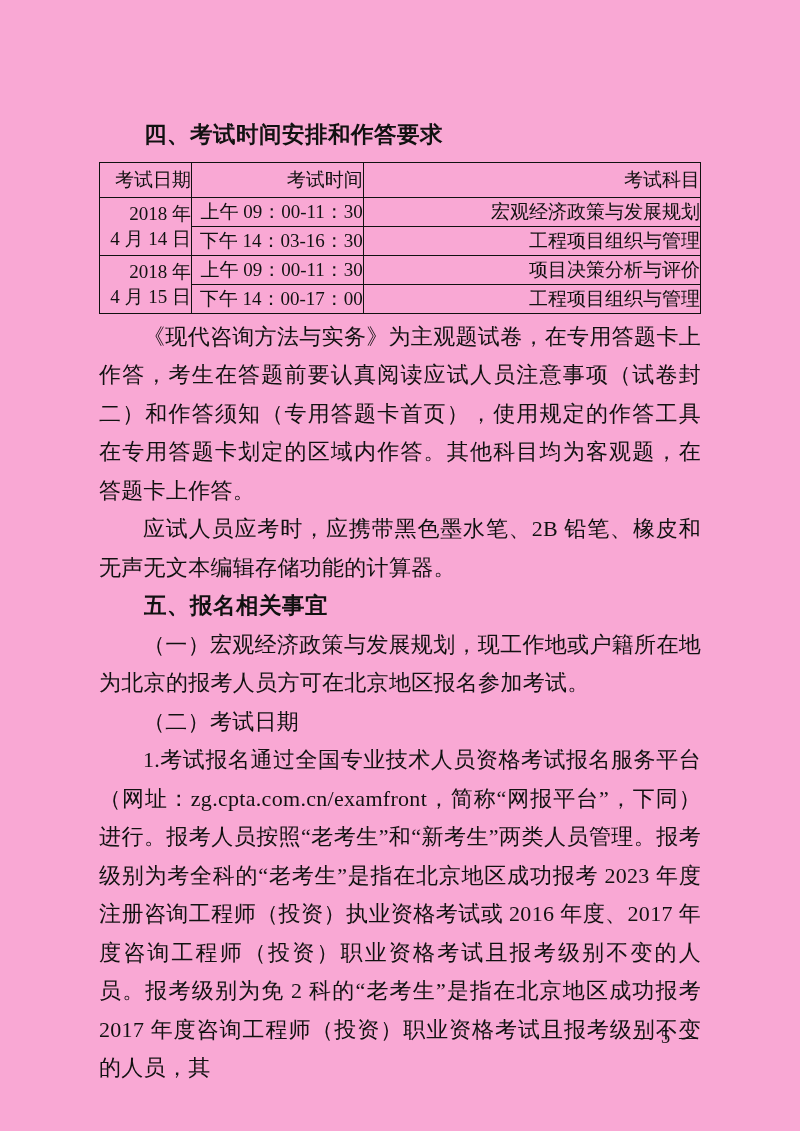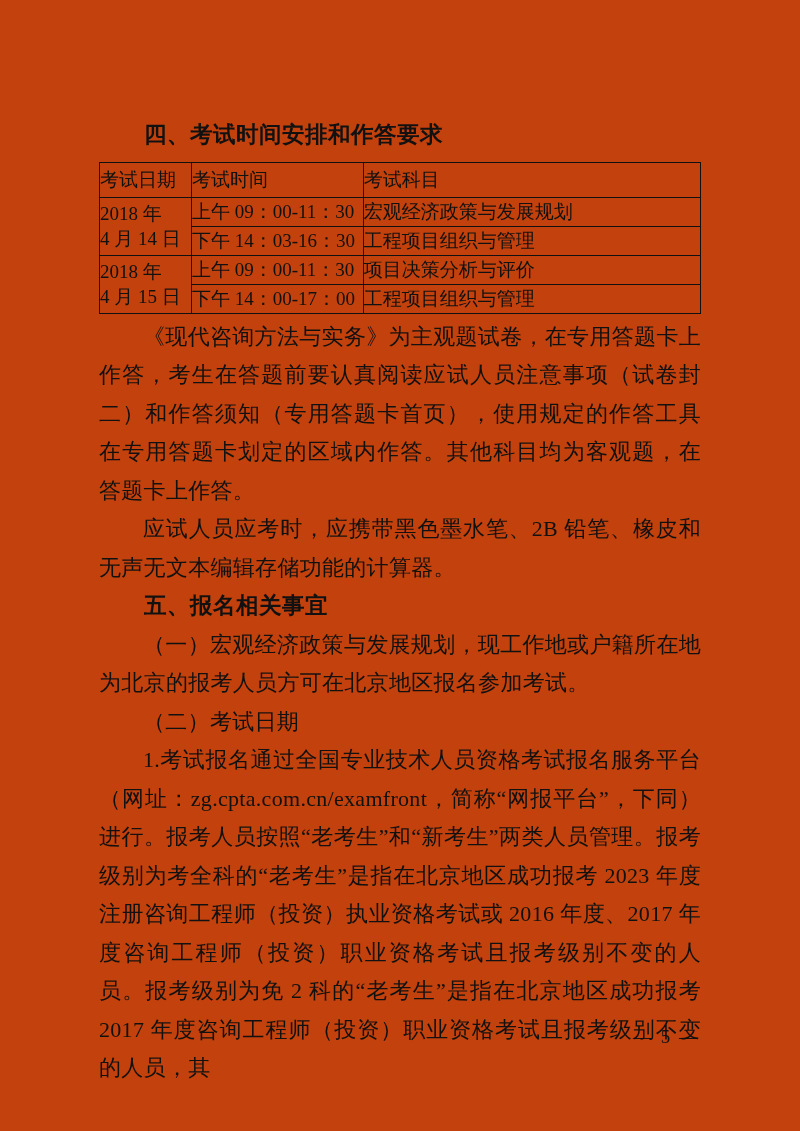--- a/index.html
+++ b/index.html
@@ -1,21 +1,21 @@
 <!DOCTYPE html>
 <html><head>
 <meta charset="utf-8">
 <style>
   html, body { margin: 0; padding: 0; background: #e8e8e8; }
   .page {
     position: relative;
     width: 800px;
     height: 1131px;
     margin: 0 auto;
-    background: #c2410c;
+    background: #f9a8d4;
     box-sizing: border-box;
     padding: 116px 99px 0 99px;
     font-family: "Liberation Serif", serif;
     color: #111111;
     overflow: hidden;
   }
   .section-heading {
     font-family: "Liberation Sans", sans-serif;
     font-weight: bold;
     font-size: 22.5px;
@@ -26,21 +26,21 @@
   }
   table.schedule {
     width: 100%;
     border-collapse: collapse;
     table-layout: fixed;
     margin-top: 7px;
     font-size: 19px;
   }
   table.schedule th, table.schedule td {
     border: 1.5px solid #111111;
-    text-align: left;
+    text-align: right;
     vertical-align: middle;
     font-weight: normal;
     padding: 0;
     overflow: hidden;
   }
   table.schedule th { height: 34px; }
   table.schedule td { height: 28px; }
   table.schedule td.date-cell { line-height: 25px; }
   col.c-date { width: 15.3%; }
   col.c-time { width: 28.6%; }

